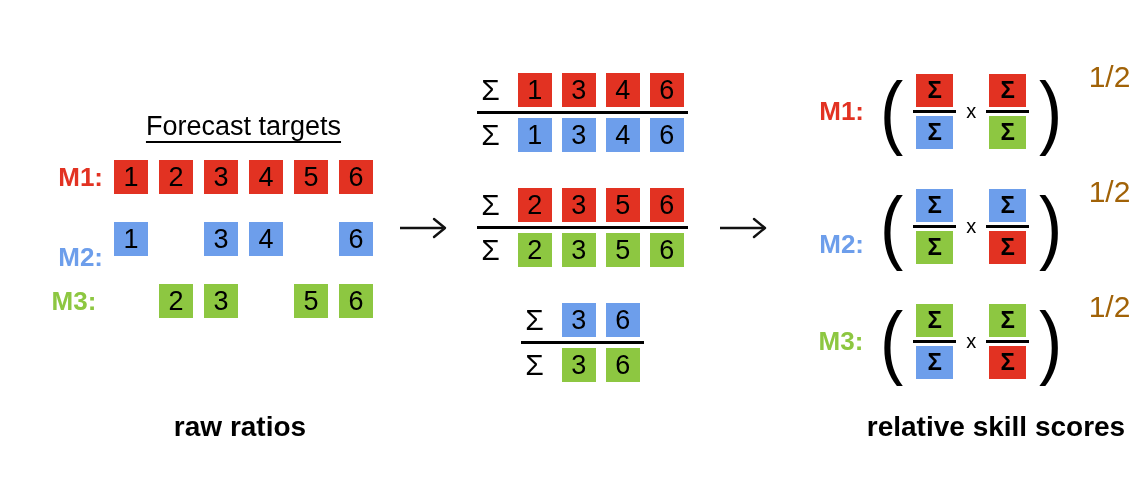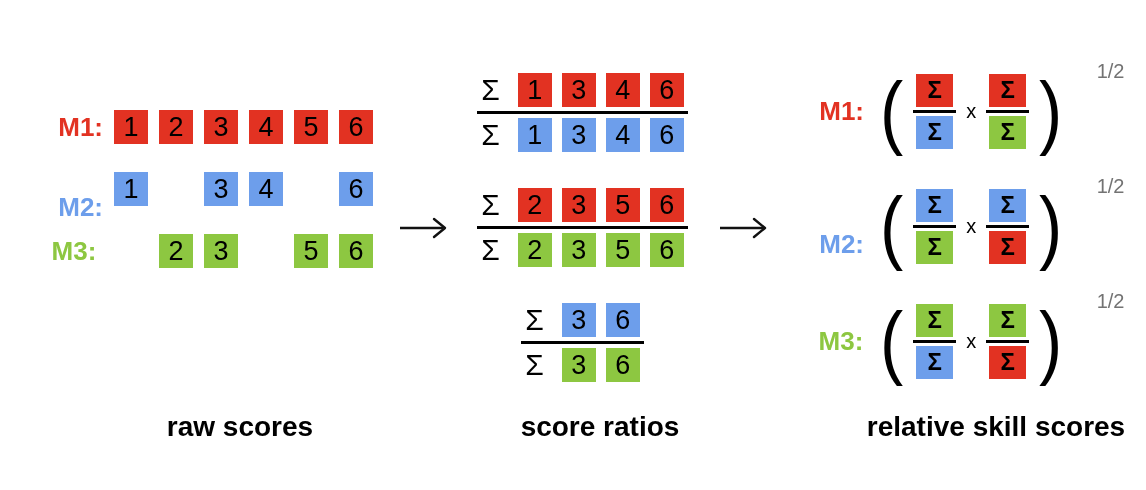--- a/index.html
+++ b/index.html
@@ -53,37 +53,38 @@
     transform:scaleX(0.85);
   }
   .rfrac { display:flex; flex-direction:column; align-items:center; margin:0 8px; }
   .rbox {
     width:37px; height:33px; display:flex; align-items:center; justify-content:center;
     font-size:24px; font-weight:600; color:#000;
   }
   .rbar { width:43px; height:3px; background:#000; margin:3px 0; }
   .times { font-size:20px; margin:0 2px; color:#000; }
   .exp {
-    font-size:20px; align-self:flex-start; transform:translateY(-10px);
-    margin-left:32px; color:#737373; white-space:nowrap;
+    font-size:30px; align-self:flex-start; transform:translateY(-10px);
+    margin-left:24px; color:#a16207; white-space:nowrap;
   }
 
   
   .caption {
     position:absolute; top:411px; transform:translateX(-50%);
     font-weight:bold; font-size:28px; white-space:nowrap; color:#000;
   }
   .arrow { position:absolute; }
 </style>
 </head>
 <body>
 
 <div class="canvas">
 
   <div class="left-panel">
+    <div class="ft-title">Forecast targets</div>
 
     <div class="lrow">
       <span class="rowlabel" data-color="red">M1:</span>
       <div class="cell" data-color="red">1</div>
       <div class="cell" data-color="red">2</div>
       <div class="cell" data-color="red">3</div>
       <div class="cell" data-color="red">4</div>
       <div class="cell" data-color="red">5</div>
       <div class="cell" data-color="red">6</div>
     </div>
@@ -223,17 +224,16 @@
         <span class="rbox" data-color="green">Σ</span>
         <span class="rbar"></span>
         <span class="rbox" data-color="red">Σ</span>
       </span>
       <span class="paren">)</span>
       <span class="exp">1/2</span>
     </div>
 
   </div>
 
-  <div class="caption" style="left:240px;">raw scores</div>
-  <div class="caption" style="left:600px;">score ratios</div>
+  <div class="caption" style="left:240px;">raw ratios</div>
   <div class="caption" style="left:996px;">relative skill scores</div>
 
 </div>
 
 </body></html>

